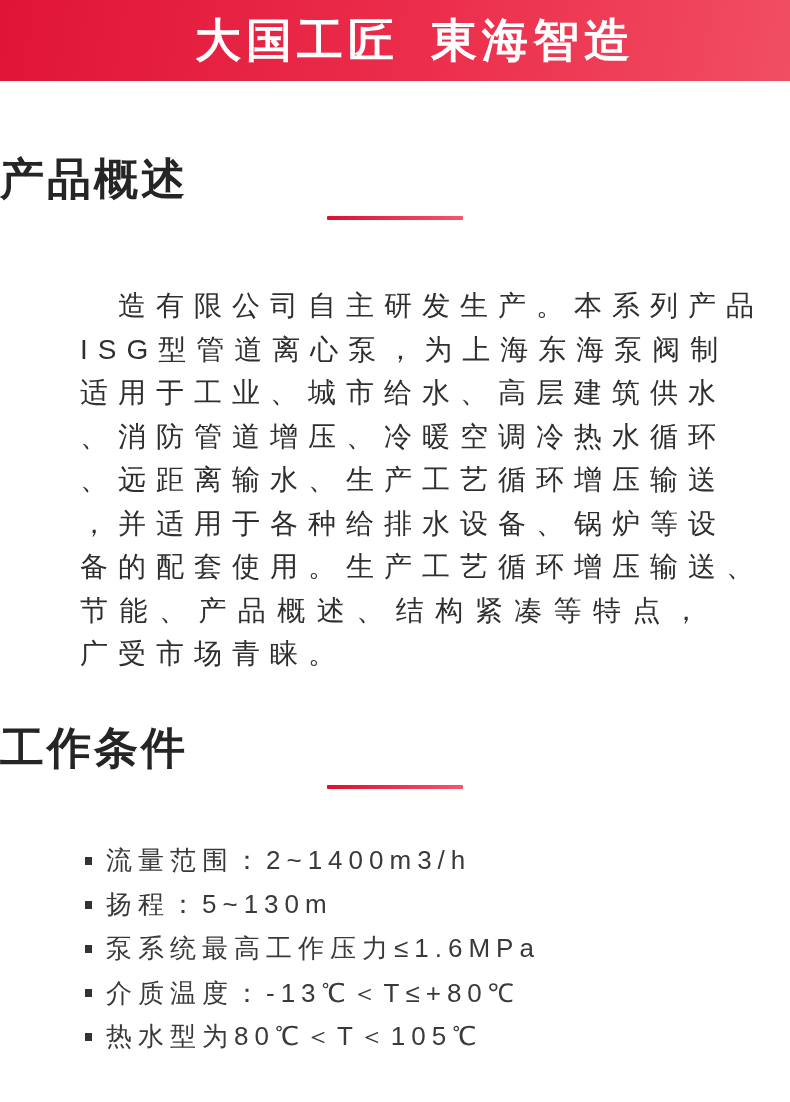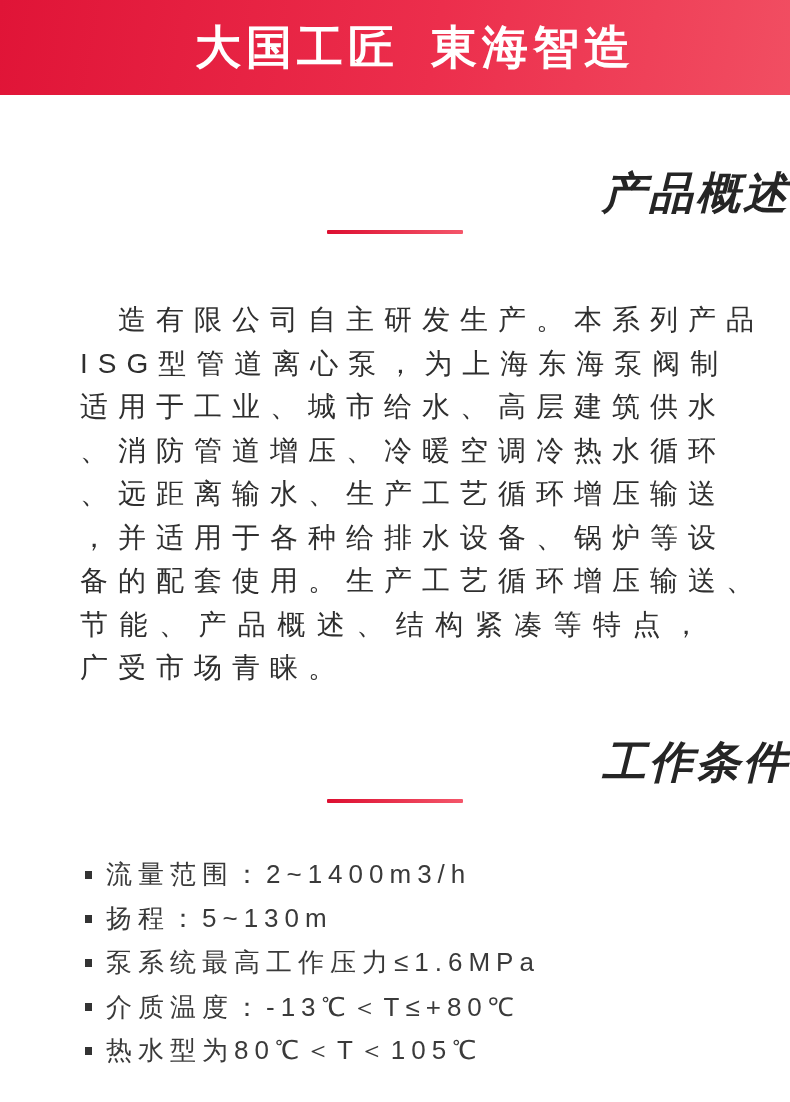--- a/index.html
+++ b/index.html
@@ -9,36 +9,36 @@
     font-family: "Liberation Sans", sans-serif;
   }
   .page {
     position: relative;
     width: 790px;
     height: 1102px;
     background: #ffffff;
     overflow: hidden;
   }
   .banner {
-    height: 95px;
+    height: 81px;
     background: linear-gradient(100deg, #e01437 0%, #ec2e4c 55%, #f14e62 100%);
     display: flex;
     align-items: center;
     justify-content: center;
     padding-left: 40px;
   }
   .banner-title {
     color: #ffffff;
     font-size: 46px;
     font-weight: 900;
     letter-spacing: 5px;
     word-spacing: 14px;
     white-space: nowrap;
   }
-  .section-header { text-align: right; font-style: italic; }
+  .section-header { text-align: left; }
   .section-header.first { margin-top: 76px; }
   .section-header.second { margin-top: 50px; }
   .section-title {
     font-size: 44px;
     line-height: 44px;
     font-weight: 800;
     color: #252525;
     letter-spacing: 3px;
     margin: 0;
   }

